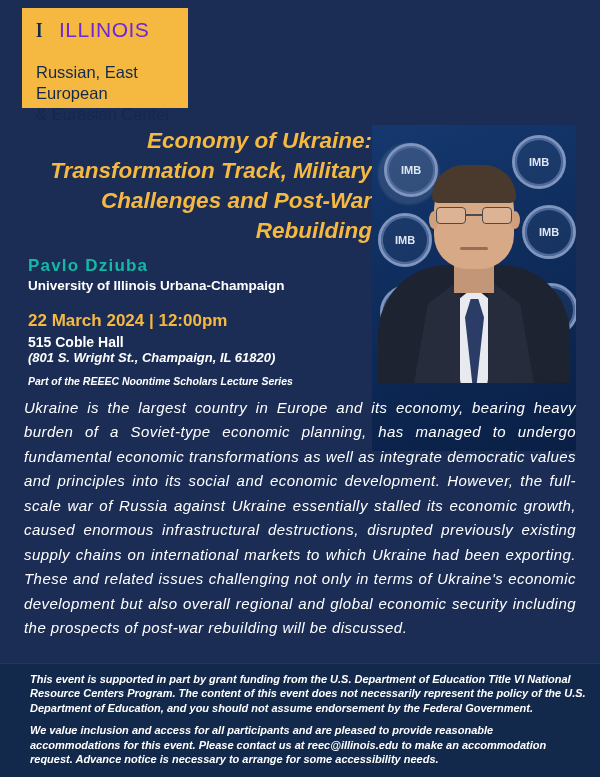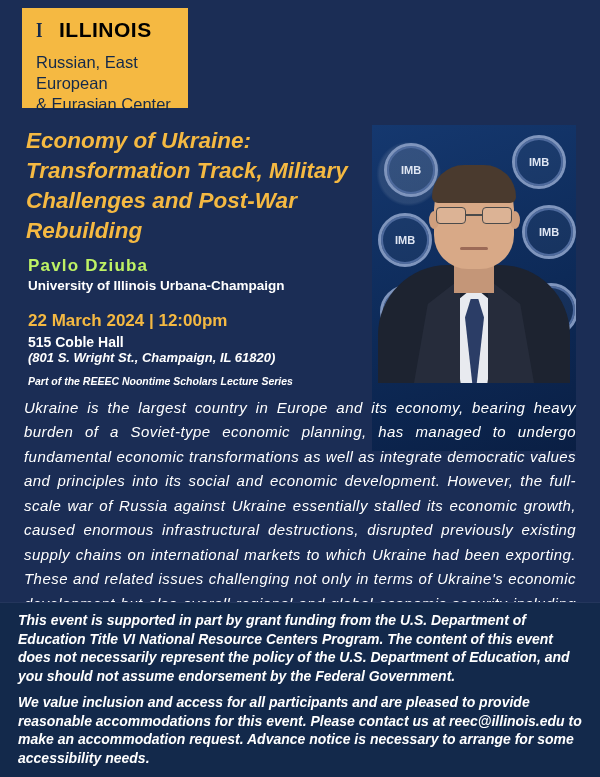--- a/index.html
+++ b/index.html
@@ -44,56 +44,57 @@
     font-size: 21px;
     color: #13294b;
     line-height: 1;
     letter-spacing: -1px;
     transform: scaleX(0.8);
     transform-origin: left center;
     width: 16px;
   }
   .logo-word {
     font-family: "Liberation Sans", sans-serif;
-    font-weight: bold;
+    font-weight: normal;
     font-size: 21px;
     letter-spacing: 0.5px;
-    color: #000000;
+    color: #6d28d9;
   }
   .logo-sub {
-    margin-top: 10px;
+    margin-top: 20px;
     font-size: 16.5px;
     line-height: 1.28;
     color: #13294b;
     font-family: "Liberation Sans", sans-serif;
   }
 
   
   .title {
     position: absolute;
-    left: 26px;
+    left: 42px;
     top: 126px;
     width: 330px;
     font-family: "Liberation Sans", sans-serif;
     font-style: italic;
     font-weight: bold;
     font-size: 22.5px;
     line-height: 1.33;
     color: #f5b942;
+    text-align: right;
   }
 
   
   .speaker-name {
     position: absolute;
     left: 28px;
     top: 256px;
     font-size: 17px;
     font-weight: bold;
     letter-spacing: 1.2px;
-    color: #bef264;
+    color: #14b8a6;
   }
   .speaker-affil {
     position: absolute;
     left: 28px;
     top: 278px;
     font-size: 13.5px;
     font-weight: bold;
     color: #ffffff;
   }
 
@@ -310,22 +311,22 @@
     position: absolute;
     left: 0;
     bottom: 0;
     width: 600px;
     background: #13294b;
     padding: 8px 14px 10px 14px;
     box-sizing: border-box;
     border-top: 1px solid #24365c;
   }
   .footer p {
-    margin: 0 0 8px 4px;
-    font-size: 14px;
+    margin: 0 0 8px 16px;
+    font-size: 11px;
     line-height: 1.32;
     font-weight: bold;
     font-style: italic;
     color: #ffffff;
   }
   .footer p:last-child { margin-bottom: 0; }
 </style>
 </head>
 <body>
 

